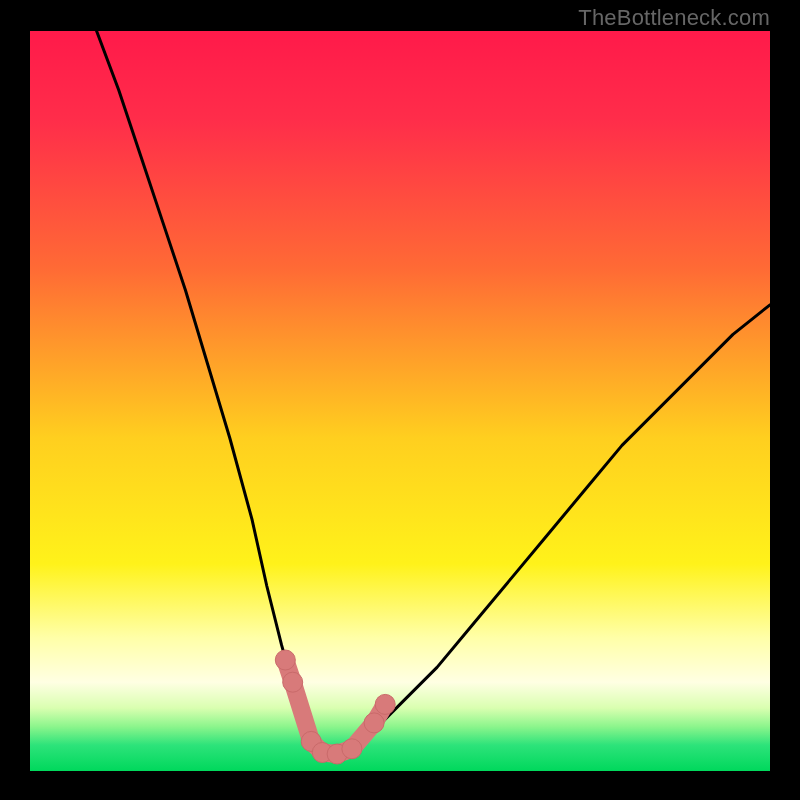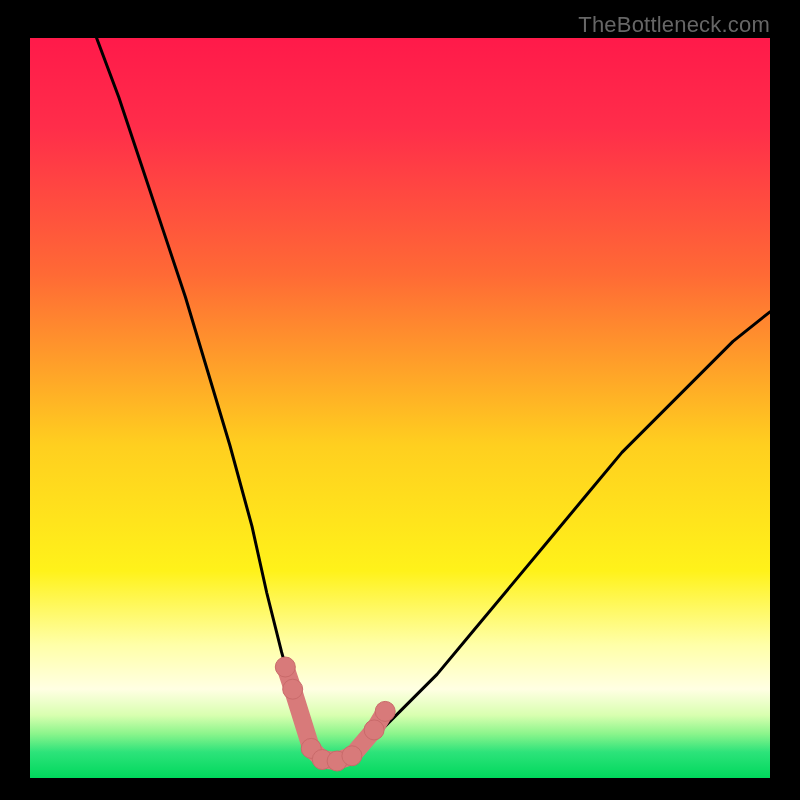--- a/index.html
+++ b/index.html
@@ -7,21 +7,21 @@
     padding: 0;
     width: 800px;
     height: 800px;
     background: #000;
     overflow: hidden;
     font-family: Arial, Helvetica, sans-serif;
   }
   .frame {
     position: absolute;
     left: 0;
-    top: 8px;
+    top: 1px;
     width: 800px;
     height: 708px;
     background: #000;
   }
   .plot {
     position: absolute;
     left: 30px;
     top: 30px;
     width: 740px;
     height: 740px;

